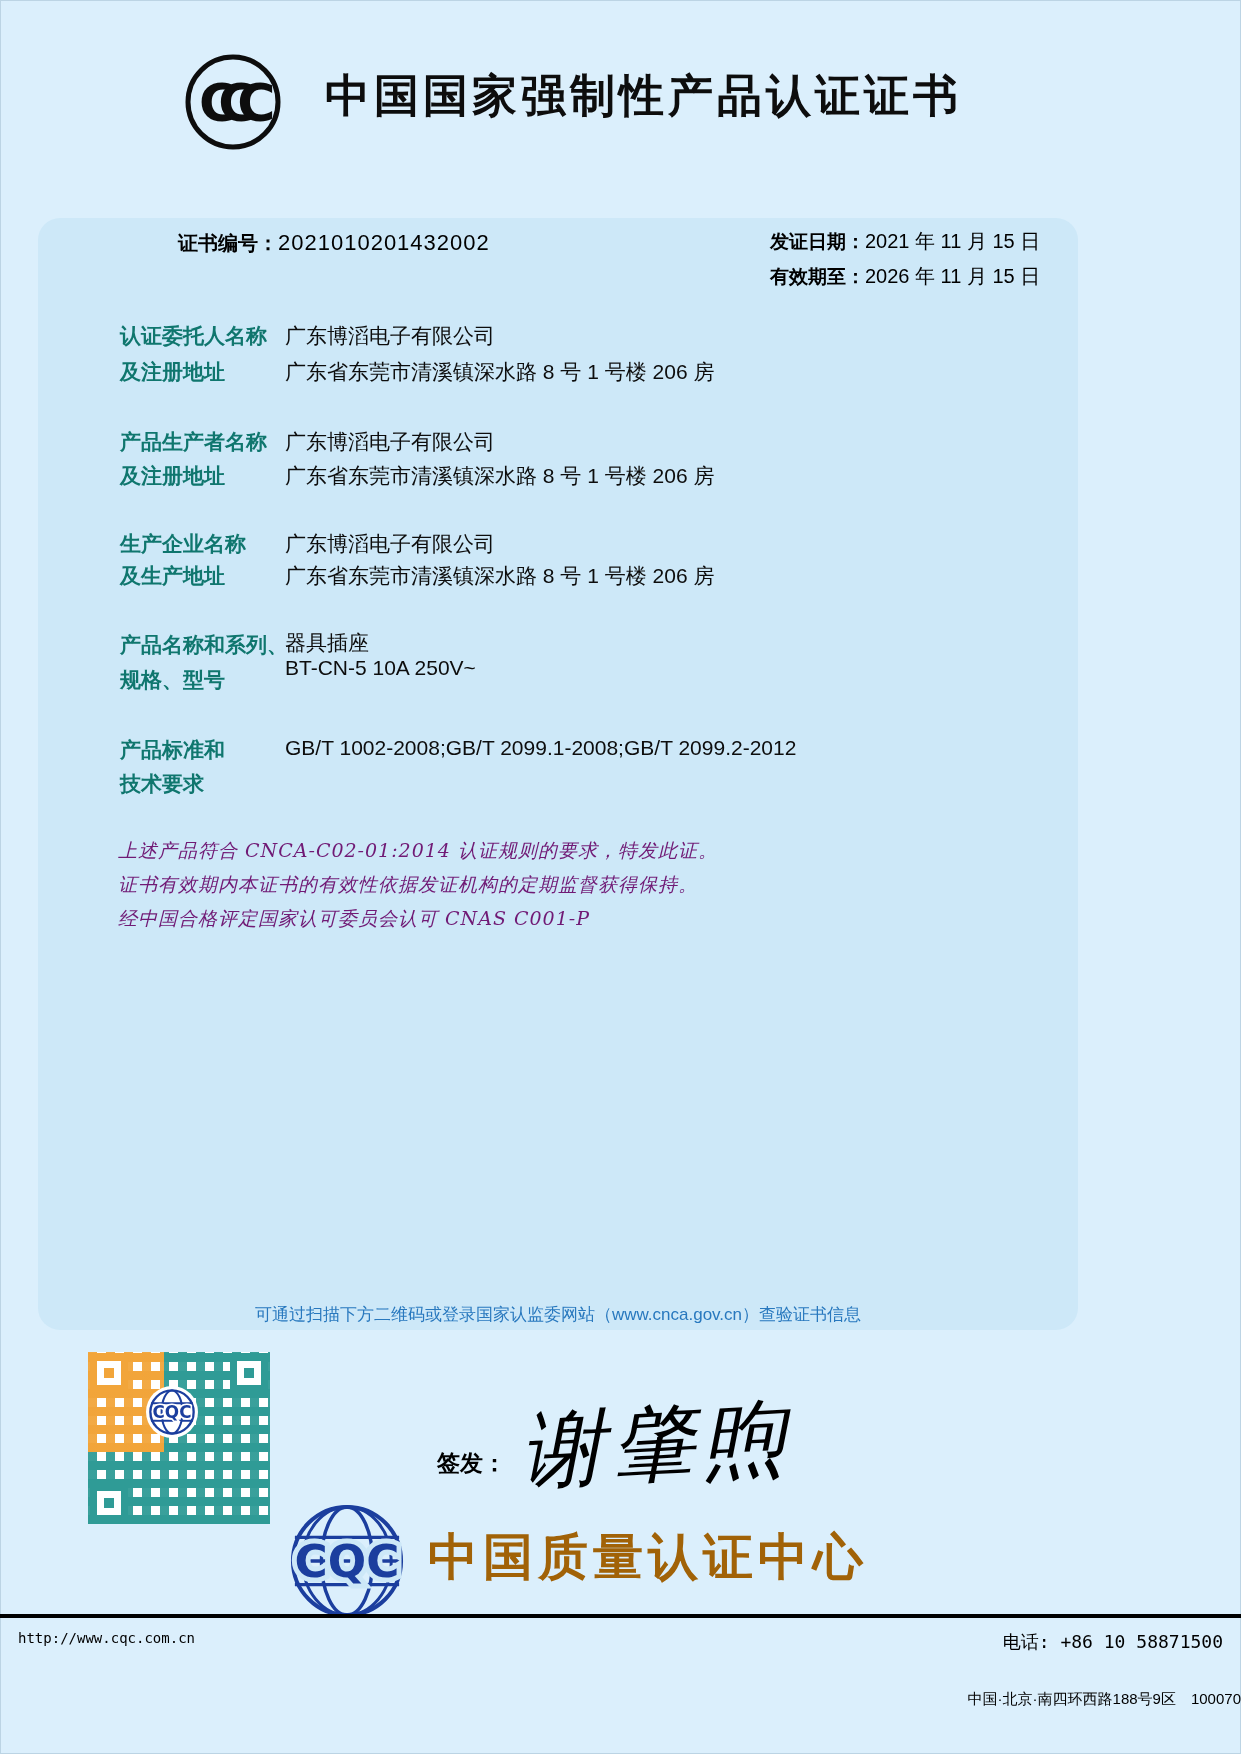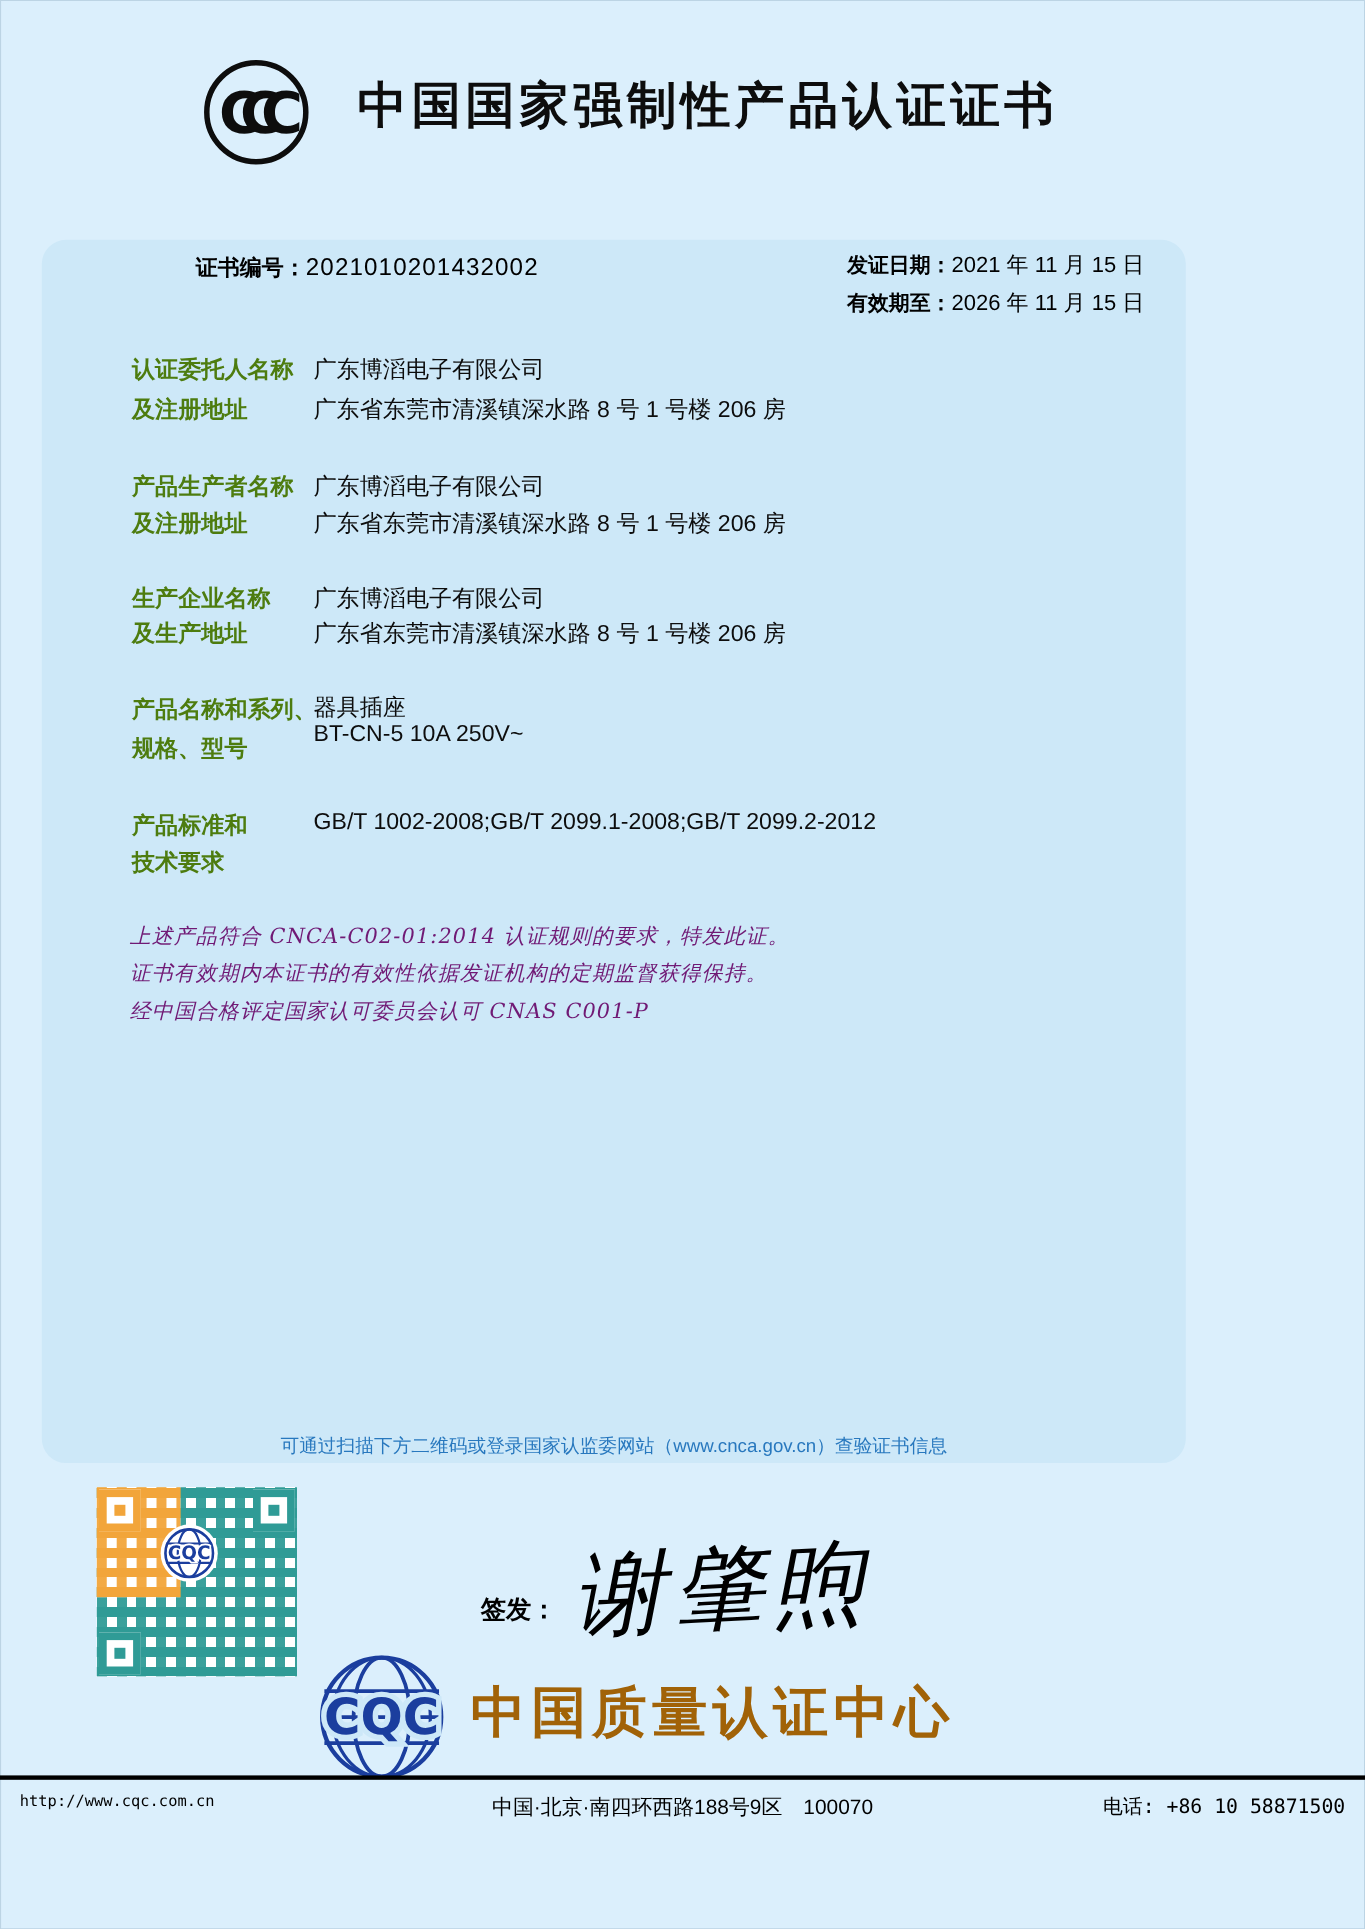--- a/index.html
+++ b/index.html
@@ -10,21 +10,21 @@
   
   .ccc-logo{left:183px;top:52px;width:100px;height:100px;}
   .title{left:325px;top:66px;font-size:45px;font-weight:700;color:#0d0d0d;letter-spacing:4px;white-space:nowrap;}
   
   .kai{font-family:"DejaVu Serif","Liberation Serif",serif;font-weight:700;}
   .certnum-row{left:140px;top:12px;font-size:20px;white-space:nowrap;}
   .certnum-row .num{font-family:"Liberation Sans",sans-serif;font-weight:400;font-size:22px;letter-spacing:1px;}
   .dates{left:732px;top:6px;font-size:19px;line-height:34px;white-space:nowrap;text-align:right;}
   .dates .v{font-family:"Liberation Sans",sans-serif;font-weight:400;font-size:20px;}
   
-  .lbl{position:absolute;left:82px;font-size:21px;font-weight:700;color:#4d7c0f;white-space:nowrap;}
+  .lbl{position:absolute;left:82px;font-size:21px;font-weight:700;color:#0f766e;white-space:nowrap;}
   .val{position:absolute;left:247px;font-size:21px;font-weight:400;color:#0d0d0d;white-space:nowrap;}
   
   .stmt{position:absolute;left:80px;font-size:19px;color:#701a75;font-family:"DejaVu Serif","Liberation Serif",serif;font-style:italic;white-space:nowrap;letter-spacing:1px;}
   .verify{position:absolute;left:0;top:1085px;width:100%;text-align:center;font-size:17px;color:#2878be;}
   
   .qr{left:88px;top:1352px;width:182px;height:172px;background:
       repeating-linear-gradient(90deg,rgba(47,155,150,.95) 0 9px,rgba(255,255,255,0) 9px 18px),
       repeating-linear-gradient(0deg,#2f9b96 0 9px,#ffffff 9px 18px);
       background-color:#fff;}
   .qr-orange{position:absolute;left:0;top:0;width:42%;height:58%;background:
@@ -37,21 +37,21 @@
   .qr-emblem{position:absolute;left:58px;top:34px;width:52px;height:52px;background:#fff;border-radius:50%;display:flex;align-items:center;justify-content:center;}
   
   .sign-label{left:437px;top:1448px;font-size:23px;}
   .sign-name{left:520px;top:1388px;font-size:84px;color:#000;font-family:"DejaVu Serif","Liberation Serif",serif;font-style:italic;transform:rotate(-3deg);letter-spacing:6px;white-space:nowrap;}
   
   .cqc-globe{left:288px;top:1502px;width:118px;height:118px;}
   .cqc-name{left:428px;top:1524px;font-size:50px;font-weight:700;color:#a16207;letter-spacing:5px;white-space:nowrap;}
   
   .rule{left:0;top:1614px;width:1241px;height:4px;background:#000;}
   .footer-url{left:18px;top:1630px;font-size:14px;font-family:"DejaVu Sans Mono","Liberation Mono",monospace;}
-  .footer-addr{left:0;top:1630px;width:100%;text-align:center;font-size:19px;}
+  .footer-addr{left:0;top:1690px;width:100%;text-align:right;font-size:15px;}
   .footer-phone{right:18px;top:1630px;font-size:18px;font-family:"DejaVu Sans Mono","Liberation Mono",monospace;}
 </style>
 </head>
 <body>
 
 <div class="page">
 
   <div class="abs ccc-logo">
     <svg width="100" height="100" viewBox="0 0 100 100">
       <circle cx="50" cy="50" r="45" fill="none" stroke="#0d0d0d" stroke-width="5"></circle>

